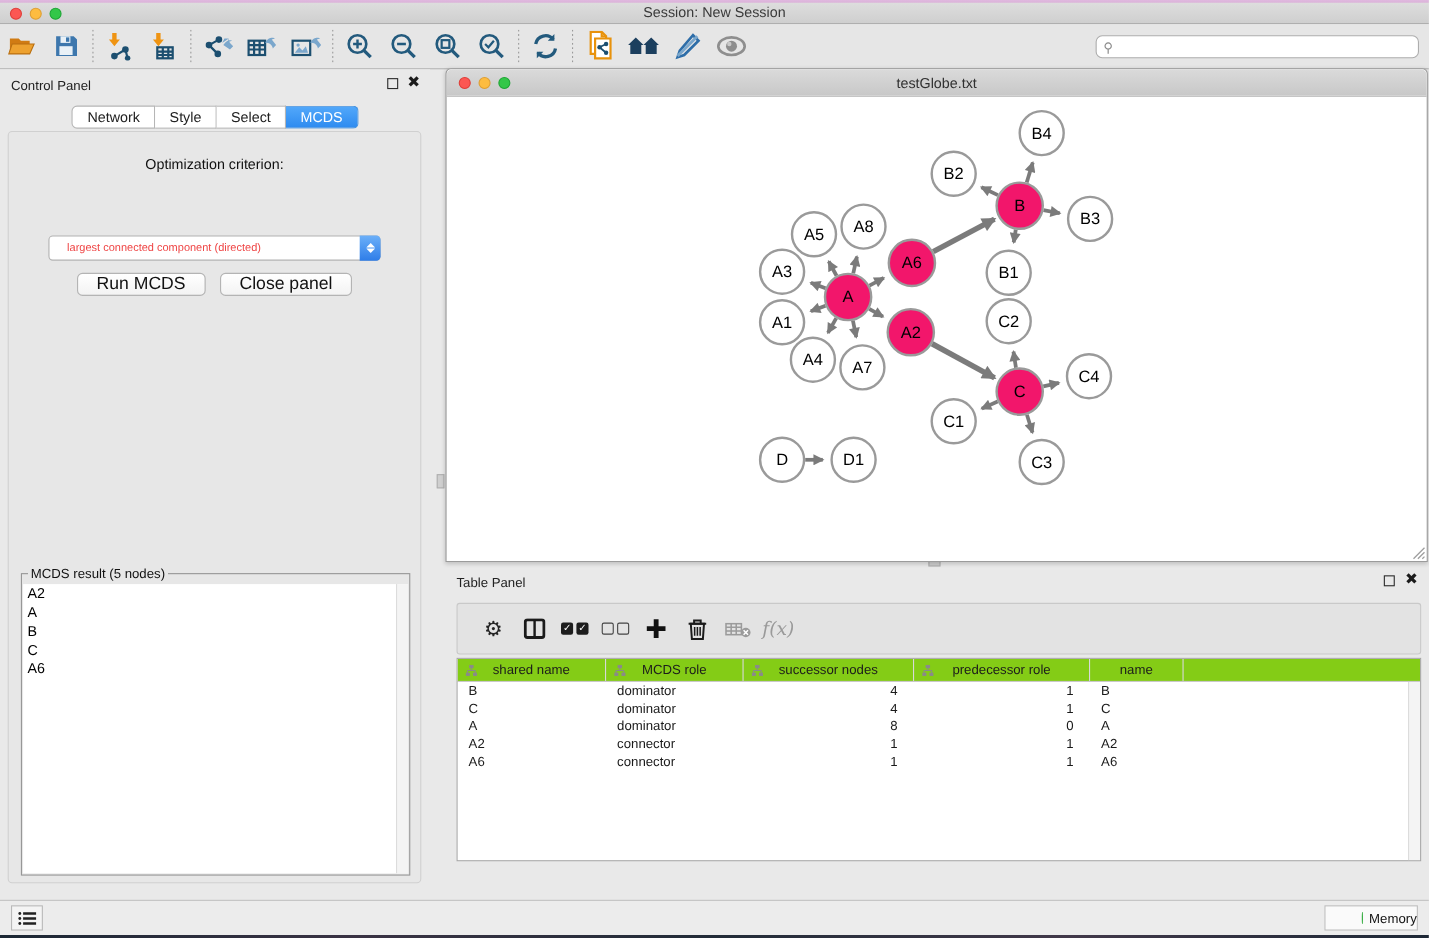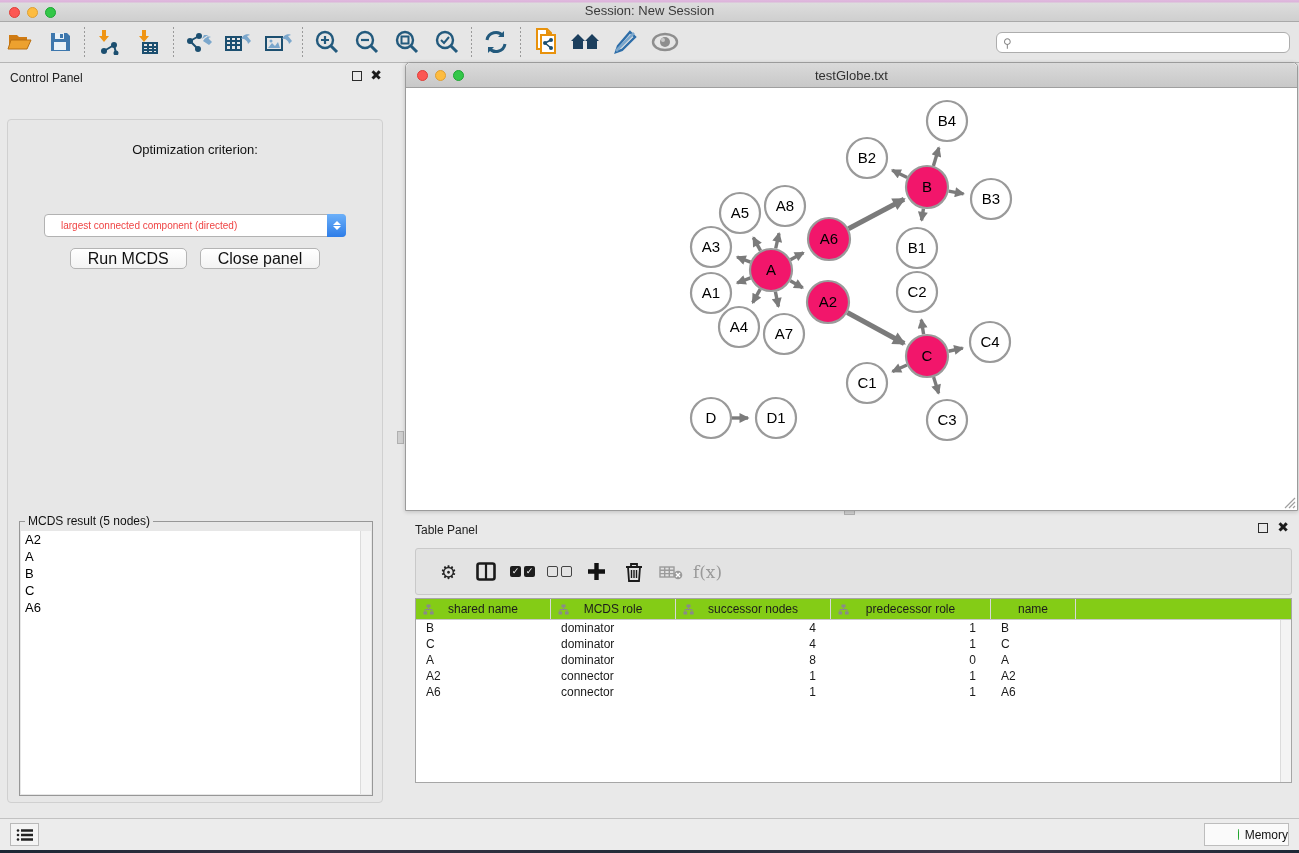--- a/index.html
+++ b/index.html
@@ -112,21 +112,21 @@
   .tb-toolbar {
     position:absolute; left:10px; right:7px; top:33px; height:47px;
     background:#e3e3e3; border:1px solid #c9c9c9; border-radius:3px;
     display:flex; align-items:center; padding-left:14px; gap:0;
   }
   .tbt { width:37px; display:flex; align-items:center; justify-content:center; }
   .ckpair { display:flex; gap:3px; }
   .ck { width:11px; height:11px; border-radius:2px; }
   .ck.on { background:#1d1d1d; color:#fff; font-size:9px; line-height:11px; text-align:center; font-weight:bold; }
   .ck.off { border:1.5px solid #444; background:transparent; }
-  .fx { font-family:"DejaVu Serif",serif; font-size:17px; color:#9a9a9a; }
+  .fx { font-family:"DejaVu Serif",serif; font-style:italic; font-size:17px; color:#9a9a9a; }
   .datatable {
     position:absolute; left:10px; right:7px; top:83px; bottom:34px;
     background:#fff; border:1px solid #a6a6a6; overflow:hidden; font-size:12px;
   }
   .thead { display:flex; height:21px; background:#84cc16; border-bottom:1px solid #c9c9c9; }
   .th {
     display:flex; align-items:center; justify-content:center; gap:5px;
     border-right:1px solid #d8d8d8; color:#1c1c1c; position:relative;
   }
   .th .orgicon { position:absolute; left:7px; top:5px; }
@@ -307,20 +307,26 @@
     <input type="text" placeholder="" style="">
   </div>
 </div>
 
 <div class="cpanel">
   <div class="panel-head">
     <span class="ptitle">Control Panel</span>
     <span class="wicon" style="right:29px;"><span class="float-box"></span></span>
     <span class="wicon glyph" style="right:9px; font-weight:bold; font-size:14px; top:6px;">✖</span>
   </div>
+  <div class="cp-tabs" id="cp-tabs">
+      <div class="tab">Network</div>
+      <div class="tab">Style</div>
+      <div class="tab">Select</div>
+      <div class="tab active">MCDS</div>
+    </div>
   <div class="cp-body">
     <div class="opt-label">Optimization criterion:</div>
     <div class="dropdown">
       <span class="dval">largest connected component (directed)</span>
       <span class="stepper">
         <span class="chev up"></span>
           <span class="chev down"></span>
       </span>
     </div>
     <div class="btnrow">

